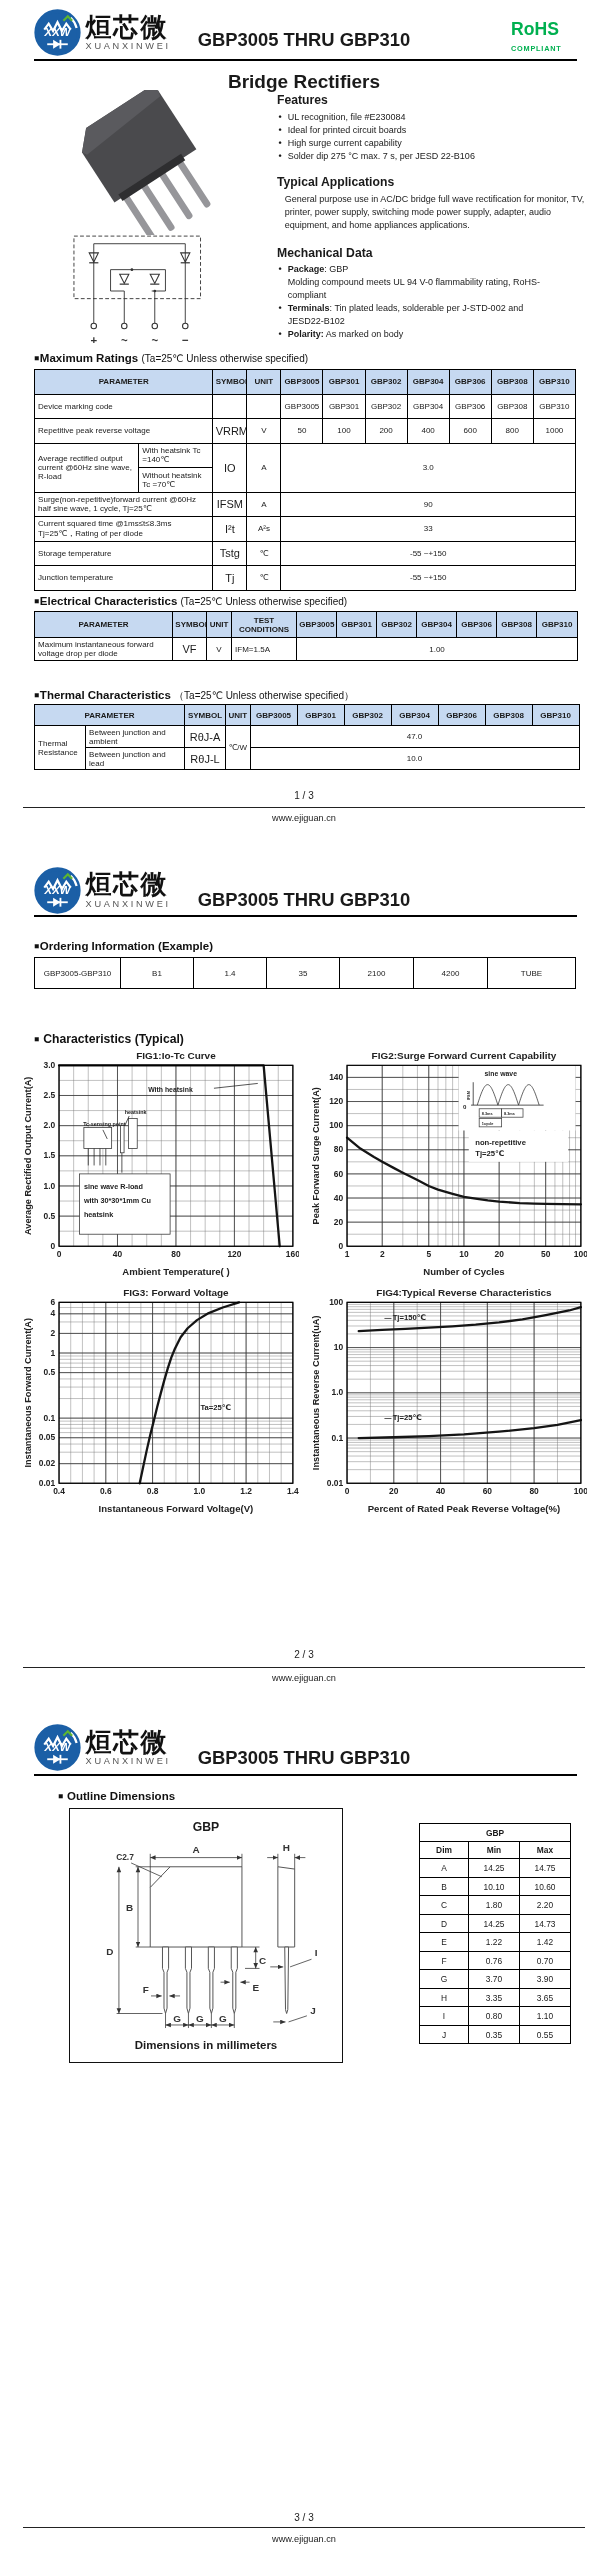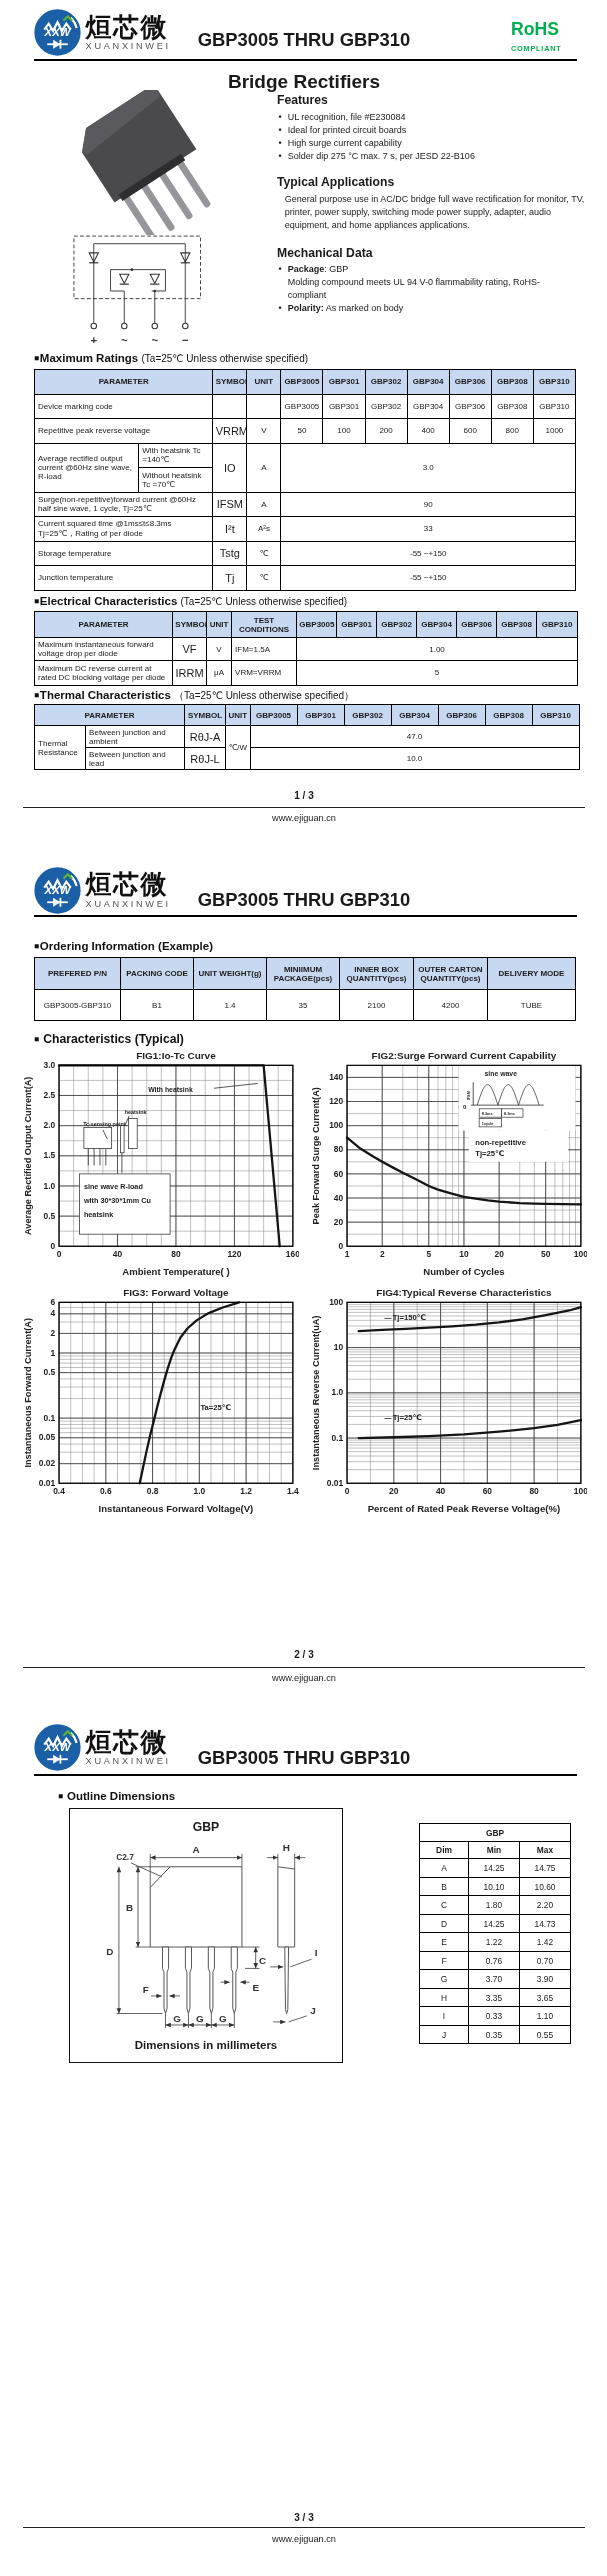--- a/index.html
+++ b/index.html
@@ -25,21 +25,21 @@
   .bullet-item::before{content:"\2022";position:absolute;left:1.5px;font-weight:bold;}
   .cont-item{font-size:9px;line-height:13px;padding-left:10.7px;}
   .apps-body{font-size:9px;line-height:13px;padding-left:7.7px;width:300px;}
   
   table{border-collapse:collapse;table-layout:fixed;}
   th,td{border:0.8px solid #000;font-size:8px;text-align:center;vertical-align:middle;padding:1.5px 2.3px;overflow:hidden;}
   th{background:#c6d9f1;font-weight:bold;}
   td.pl{text-align:left;padding-left:3.1px;}
   .sym{font-size:11px;}
   
-  .foot-page{position:absolute;left:0;width:608px;text-align:center;font-size:10px;font-weight:bold;}
+  .foot-page{position:absolute;left:0;width:608px;text-align:center;font-size:10px;font-weight:normal;}
   .foot-rule{position:absolute;left:23px;width:562px;height:1.1px;background:#222;}
   .foot-site{position:absolute;left:0;width:608px;text-align:center;font-size:9.2px;}
   
   .chart{position:absolute;width:276px;height:230px;}
   svg{font-family:"Liberation Sans","DejaVu Sans",sans-serif;}
   
   .outline-box{position:absolute;border:1.5px solid #111;background:#fff;}
   .pkg-title{position:absolute;left:0;width:100%;text-align:center;top:10.7px;font-weight:bold;font-size:12.2px;}
   .dim-caption{position:absolute;left:0;width:100%;text-align:center;bottom:10.7px;font-weight:bold;font-size:11.5px;}
   .dims-table td{font-size:8.4px;height:14.5px;}
@@ -131,20 +131,21 @@
     <div class="h-feat">Features</div>
     <div class="bullet-item">UL recognition, file #E230084</div>
     <div class="bullet-item">Ideal for printed circuit boards</div>
     <div class="bullet-item">High surge current capability</div>
     <div class="bullet-item">Solder dip 275 °C max. 7 s, per JESD 22-B106</div>
     <div class="h-feat" style="margin-top:12.2px;">Typical Applications</div>
     <div class="apps-body">General purpose use in AC/DC bridge full wave rectification for monitor, TV, printer, power supply, switching mode power supply, adapter, audio equipment, and home appliances applications.</div>
     <div class="h-feat" style="margin-top:13.8px;">Mechanical Data</div>
     <div class="bullet-item"><b>Package</b><span>: GBP</span></div>
     <div class="cont-item" style="width:253px;">Molding compound meets UL 94 V-0 flammability rating, RoHS-compliant</div>
+    <div class="bullet-item" style="width:253px;"><b>Terminals</b><span>: Tin plated leads, solderable per J-STD-002 and JESD22-B102</span></div>
     <div class="bullet-item"><b>Polarity:</b><span> As marked on body</span></div>
   </div>
 
   <div class="sec abs" style="left:34px;top:352px;">
     <span class="marker">■</span><span>Maximum Ratings</span>
     <span class="cond">(Ta=25℃ Unless otherwise specified)</span>
   </div>
   <table class="abs" style="left:34px;top:369px;width:542px;">
     <colgroup>
         <col style="width:104px">
@@ -265,27 +266,20 @@
       <th>GBP308</th>
       <th>GBP310</th>
     </tr>
     <tr style="height:23px;">
       <td class="pl">Maximum instantaneous forward voltage drop per diode</td>
       <td class="sym">VF</td>
       <td>V</td>
       <td class="pl">IFM=1.5A</td>
       <td colspan="7">1.00</td>
     </tr>
-    <tr style="height:24.5px;">
-      <td class="pl">Maximum DC reverse current at rated DC blocking voltage per diode</td>
-      <td class="sym">IRRM</td>
-      <td>μA</td>
-      <td class="pl">VRM=VRRM</td>
-      <td colspan="7">5</td>
-    </tr>
   </tbody>
     </table>
 
   <div class="sec abs" style="left:34px;top:689px;">
     <span class="marker">■</span><span>Thermal Characteristics</span>
     <span class="cond">（Ta=25℃ Unless otherwise specified）</span>
   </div>
   <table class="abs" style="left:34px;top:704px;width:542px;">
     <colgroup>
         <col style="width:51px">
@@ -354,29 +348,20 @@
     <colgroup>
         <col style="width:86px">
         <col style="width:73px">
         <col style="width:73px">
         <col style="width:73px">
         <col style="width:74px">
         <col style="width:74px">
         <col style="width:88px">
       </colgroup>
     <tbody>
-        <tr style="height:32px;">
-      <th>PREFERED P/N</th>
-      <th>PACKING CODE</th>
-      <th>UNIT WEIGHT(g)</th>
-      <th>MINIIMUM PACKAGE(pcs)</th>
-      <th>INNER BOX QUANTITY(pcs)</th>
-      <th>OUTER CARTON QUANTITY(pcs)</th>
-      <th>DELIVERY MODE</th>
-    </tr>
     <tr style="height:31px;">
       <td>GBP3005-GBP310</td>
       <td>B1</td>
       <td>1.4</td>
       <td>35</td>
       <td>2100</td>
       <td>4200</td>
       <td>TUBE</td>
     </tr>
   </tbody>
@@ -848,21 +833,21 @@
           <td>3.70</td>
           <td>3.90</td>
         </tr>
     <tr>
           <td>H</td>
           <td>3.35</td>
           <td>3.65</td>
         </tr>
     <tr>
           <td>I</td>
-          <td>0.33</td>
+          <td>0.80</td>
           <td>1.10</td>
         </tr>
     <tr>
           <td>J</td>
           <td>0.35</td>
           <td>0.55</td>
         </tr>
   </tbody>
     </table>
 

